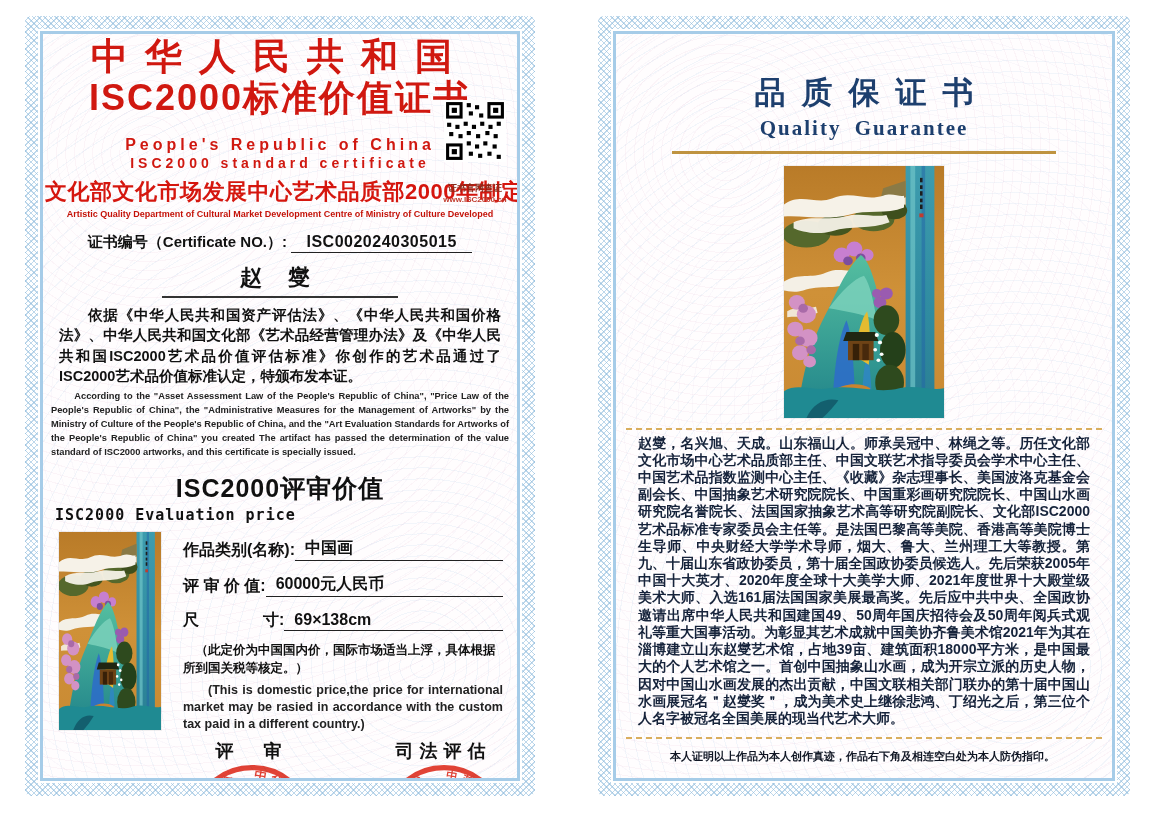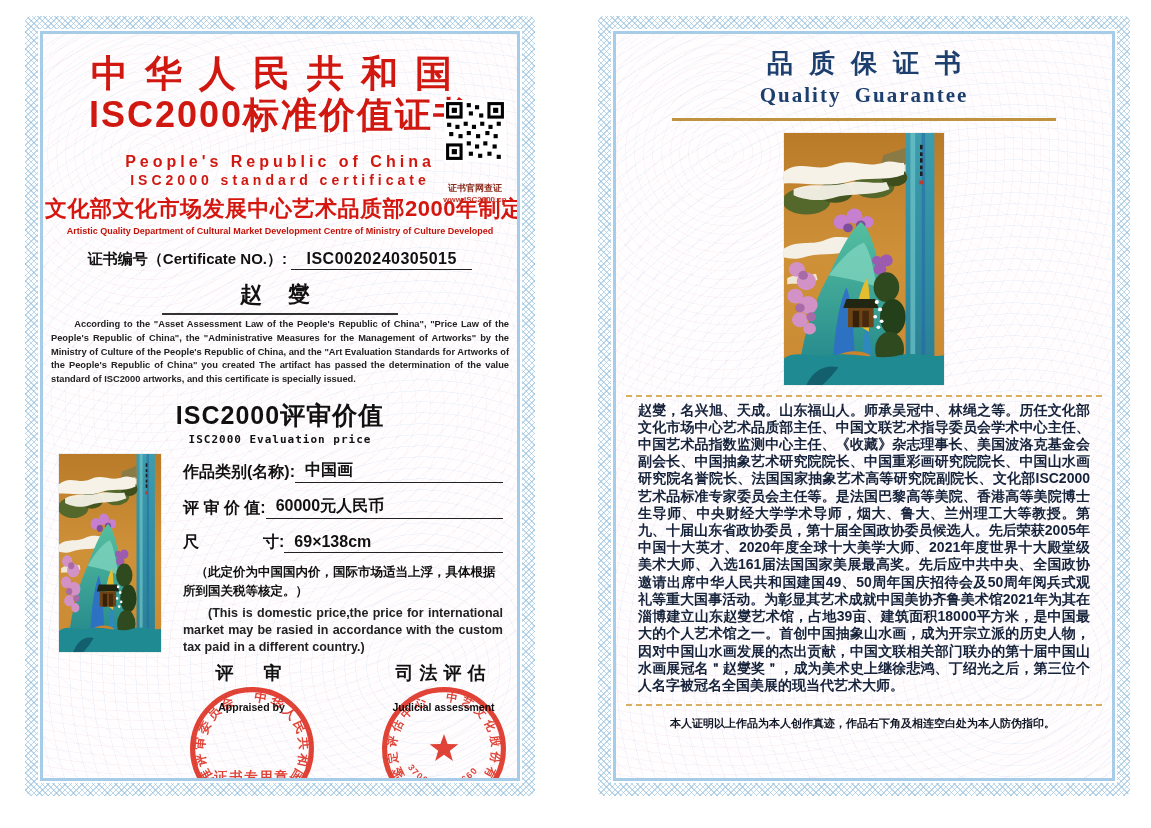--- a/index.html
+++ b/index.html
@@ -21,55 +21,55 @@
     height:100%;box-sizing:border-box;border:3px solid #a6cce8;overflow:hidden;position:relative;
     background-color:#fffdfe;
     background-image:
       repeating-radial-gradient(circle at 22% 16%, rgba(222,168,196,.10) 0 1px, transparent 1px 9px),
       repeating-radial-gradient(circle at 80% 85%, rgba(150,190,225,.12) 0 1px, transparent 1px 11px),
       repeating-radial-gradient(circle at 55% 50%, rgba(190,175,215,.07) 0 1px, transparent 1px 14px);
   }
   .cert.left{left:25px;width:510px;}
   .cert.right{left:598px;width:532px;}
   
-  .l-title1{margin:21px 4px 0;text-align:center;font-size:37px;font-weight:bold;color:#d01810;letter-spacing:17px;line-height:1.05;white-space:nowrap;}
+  .l-title1{margin:4px 4px 0;text-align:center;font-size:37px;font-weight:bold;color:#d01810;letter-spacing:17px;line-height:1.05;white-space:nowrap;}
   .l-title2{margin:2px 4px 0;text-align:center;font-size:36px;font-weight:bold;color:#d01810;letter-spacing:2px;line-height:1.05;}
   .l-en1{margin-top:19px;text-align:center;font-size:16px;font-weight:bold;color:#d01810;letter-spacing:4px;white-space:nowrap;}
   .l-en2{margin-top:1px;text-align:center;font-size:14px;font-weight:bold;color:#d01810;letter-spacing:4px;white-space:nowrap;}
   .l-banner{margin:6px 2px 0;text-align:center;font-size:22px;font-weight:900;color:#d5160e;letter-spacing:.5px;white-space:nowrap;}
   .l-banner-en{margin-top:2px;text-align:center;font-size:9px;font-weight:bold;color:#c41208;white-space:nowrap;}
   .qr-wrap{position:absolute;top:66px;right:8px;width:68px;text-align:center;}
   .qr-cap1{font-size:9px;color:#8a2a1a;font-weight:bold;margin-top:16px;}
   .qr-cap2{font-size:8px;color:#c0392b;font-weight:bold;}
   .l-certno{margin-top:14px;text-align:center;font-size:15px;font-weight:bold;}
   .l-certno .no-val{display:inline-block;min-width:165px;border-bottom:1.5px solid #222;padding:0 8px 1px;font-size:16px;letter-spacing:.5px;}
   .l-name{margin-top:10px;text-align:center;}
   .l-name span{display:inline-block;font-size:22px;font-weight:bold;letter-spacing:10px;border-bottom:2px solid #333;padding:0 78px 3px;}
   .l-stmt-cn{margin:7px 16px 0;font-size:14.5px;font-weight:600;line-height:1.42;text-align:justify;text-indent:2em;}
   .l-stmt-en{margin:3px 8px 0;font-size:9.3px;font-weight:600;line-height:1.5;text-align:justify;text-indent:2.5em;color:#222;}
   .l-eval-title{margin-top:12px;text-align:center;font-size:25px;font-weight:bold;letter-spacing:1px;}
-  .l-eval-sub{text-align:center;font-size:11px;font-weight:bold;font-family:"DejaVu Sans Mono","Liberation Mono",monospace;letter-spacing:1px;margin-top:1px;}
+  .l-eval-sub{text-align:left;font-size:15px;font-weight:bold;font-family:"DejaVu Sans Mono","Liberation Mono",monospace;letter-spacing:1px;margin-top:1px;padding-left:12px;}
   .l-eval-body{display:flex;margin:8px 8px 0;}
   .l-thumb{width:102px;height:198px;flex:0 0 102px;margin-left:8px;box-shadow:0 0 0 1px rgba(0,0,0,.06);}
   .l-fields{flex:1;margin-left:22px;margin-right:6px;}
   .field{display:flex;align-items:flex-end;margin-top:13px;font-size:16px;font-weight:bold;}
   .field:first-child{margin-top:6px;}
   .field .flabel{white-space:nowrap;}
   .field .fvalue{flex:1;border-bottom:1.5px solid #222;padding:0 0 1px 10px;white-space:nowrap;}
   .note-cn{margin-top:10px;font-size:12.5px;font-weight:bold;line-height:1.5;text-indent:1em;}
   .note-en{margin-top:4px;font-size:12.5px;font-weight:bold;line-height:1.35;text-align:justify;text-indent:2em;color:#222;}
   .l-appraisal{position:relative;height:108px;margin-top:6px;}
   .ap-col{position:absolute;top:0;text-align:center;}
   .ap-col.review{left:21%;width:46%;}
   .ap-col.judicial{left:66%;width:37%;}
   .ap-head{font-size:18px;font-weight:bold;letter-spacing:6px;}
   .ap-sub{font-size:10.5px;font-weight:bold;margin-top:16px;position:relative;z-index:2;}
   .stamp{position:absolute;width:132px;height:132px;top:22px;left:50%;margin-left:-66px;mix-blend-mode:multiply;z-index:3;opacity:.95;}
   
-  .r-title{margin-top:12px;text-align:center;font-family:"Liberation Serif","DejaVu Serif",serif;font-size:26px;font-weight:bold;color:#1d3f6e;letter-spacing:16px;text-indent:16px;}
+  .r-title{margin-top:38px;text-align:center;font-family:"Liberation Serif","DejaVu Serif",serif;font-size:31px;font-weight:bold;color:#1d3f6e;letter-spacing:16px;text-indent:16px;}
   .r-title-en{margin-top:2px;text-align:center;font-family:"Liberation Serif","DejaVu Serif",serif;font-size:21px;font-weight:bold;color:#1d3f6e;letter-spacing:2px;word-spacing:6px;}
   .gold-line{height:2.5px;background:#bf9340;margin:10px 56px 0;}
   .r-painting{display:block;margin:12px auto 0;width:160px;height:252px;box-shadow:0 0 0 1px rgba(0,0,0,.05);}
   .gold-dash{border-top:2px dashed #d9ae5e;margin:10px 10px 0;}
   .r-bio{margin:5px 22px 0;font-size:14px;font-weight:600;line-height:1.23;text-align:justify;color:#16233b;}
   .r-decl{margin:9px 32px 0;font-size:11px;font-weight:bold;line-height:1.6;text-indent:2em;color:#101624;}
   
   .stamp text{fill:#e0392b;font-weight:bold;}
 </style>
 </head>
@@ -225,20 +225,21 @@
 
     <div class="l-certno">
       <span>证书编号（Certificate NO.）:</span>
       <span class="no-val">ISC0020240305015</span>
     </div>
 
     <div class="l-name">
       <span>赵 燮</span>
     </div>
 
+    <div class="l-stmt-cn">依据《中华人民共和国资产评估法》、《中华人民共和国价格法》、中华人民共和国文化部《艺术品经营管理办法》及《中华人民共和国ISC2000艺术品价值评估标准》你创作的艺术品通过了ISC2000艺术品价值标准认定，特颁布发本证。</div>
     <div class="l-stmt-en">According to the "Asset Assessment Law of the People's Republic of China", "Price Law of the People's Republic of China", the "Administrative Measures for the Management of Artworks" by the Ministry of Culture of the People's Republic of China, and the "Art Evaluation Standards for Artworks of the People's Republic of China" you created The artifact has passed the determination of the value standard of ISC2000 artworks, and this certificate is specially issued.</div>
 
     <div class="l-eval-title">ISC2000评审价值</div>
     <div class="l-eval-sub">ISC2000 Evaluation price</div>
 
     <div class="l-eval-body">
       <svg class="l-thumb">
             <use href="#artwork"></use>
           </svg>
       <div class="l-fields">

